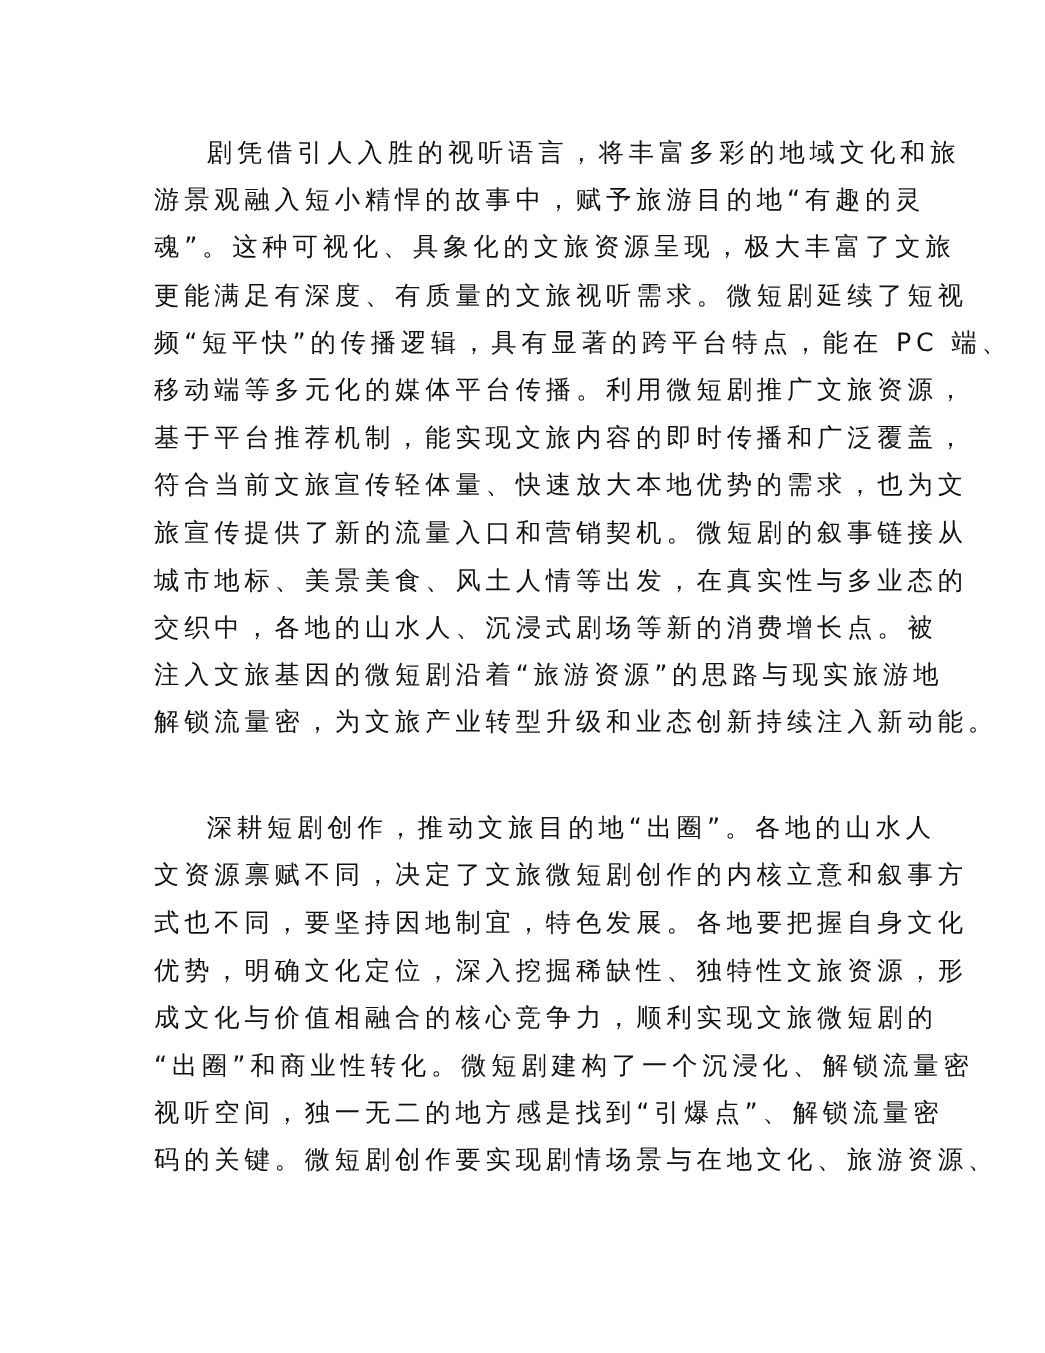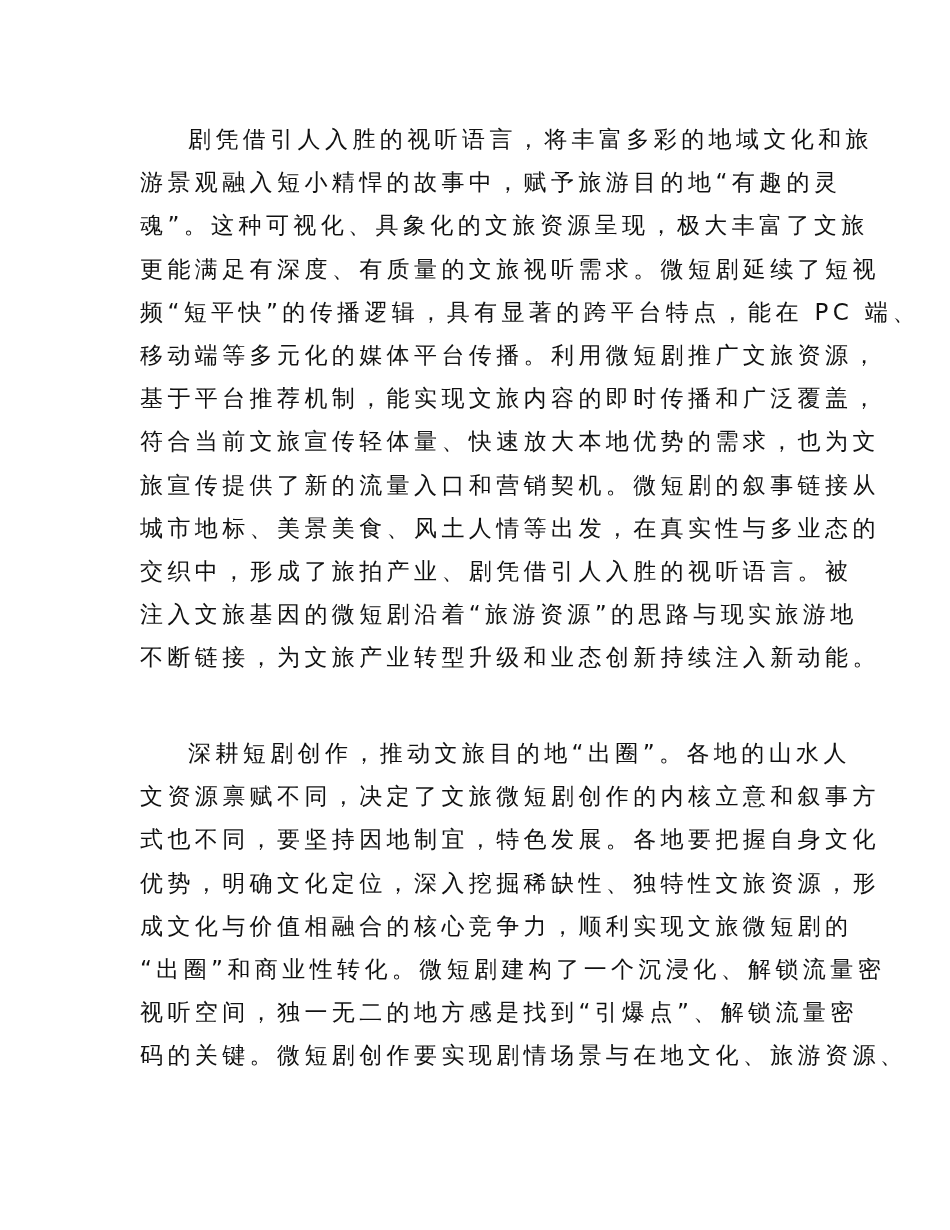--- a/index.html
+++ b/index.html
@@ -49,23 +49,23 @@
     <div class="line indent">剧凭借引人入胜的视听语言，将丰富多彩的地域文化和旅</div>
     <div class="line">游景观融入短小精悍的故事中，赋予旅游目的地“有趣的灵</div>
     <div class="line">魂”。这种可视化、具象化的文旅资源呈现，极大丰富了文旅</div>
     <div class="line">更能满足有深度、有质量的文旅视听需求。微短剧延续了短视</div>
     <div class="line">频“短平快”的传播逻辑，具有显著的跨平台特点，能在 PC 端、</div>
     <div class="line">移动端等多元化的媒体平台传播。利用微短剧推广文旅资源，</div>
     <div class="line">基于平台推荐机制，能实现文旅内容的即时传播和广泛覆盖，</div>
     <div class="line">符合当前文旅宣传轻体量、快速放大本地优势的需求，也为文</div>
     <div class="line">旅宣传提供了新的流量入口和营销契机。微短剧的叙事链接从</div>
     <div class="line">城市地标、美景美食、风土人情等出发，在真实性与多业态的</div>
-    <div class="line">交织中，形成了旅拍产业、剧凭借引人入胜的视听语言。被</div>
+    <div class="line">交织中，各地的山水人、沉浸式剧场等新的消费增长点。被</div>
     <div class="line">注入文旅基因的微短剧沿着“旅游资源”的思路与现实旅游地</div>
-    <div class="line">不断链接，为文旅产业转型升级和业态创新持续注入新动能。</div>
+    <div class="line">解锁流量密，为文旅产业转型升级和业态创新持续注入新动能。</div>
   </div>
 
   <div class="paragraph" id="para-2">
     <div class="line indent">深耕短剧创作，推动文旅目的地“出圈”。各地的山水人</div>
     <div class="line">文资源禀赋不同，决定了文旅微短剧创作的内核立意和叙事方</div>
     <div class="line">式也不同，要坚持因地制宜，特色发展。各地要把握自身文化</div>
     <div class="line">优势，明确文化定位，深入挖掘稀缺性、独特性文旅资源，形</div>
     <div class="line">成文化与价值相融合的核心竞争力，顺利实现文旅微短剧的</div>
     <div class="line">“出圈”和商业性转化。微短剧建构了一个沉浸化、解锁流量密</div>
     <div class="line">视听空间，独一无二的地方感是找到“引爆点”、解锁流量密</div>

